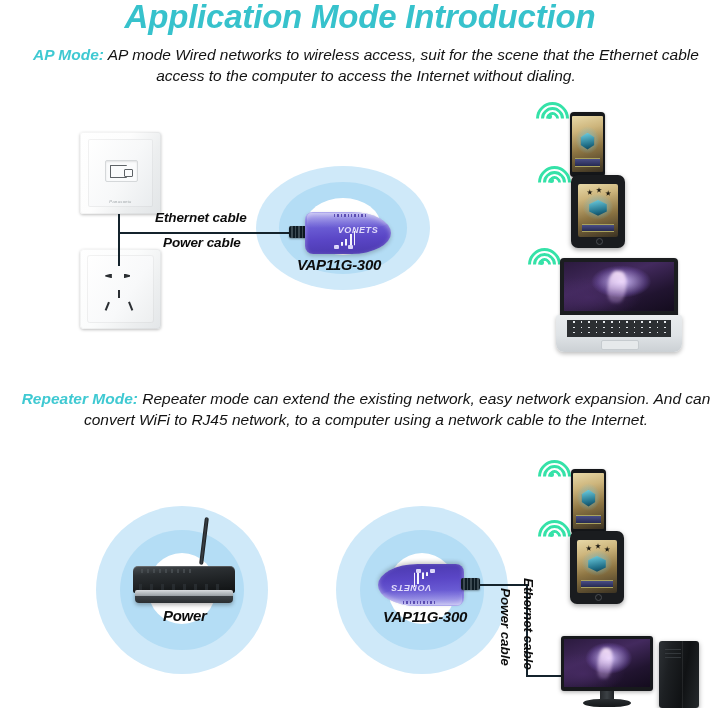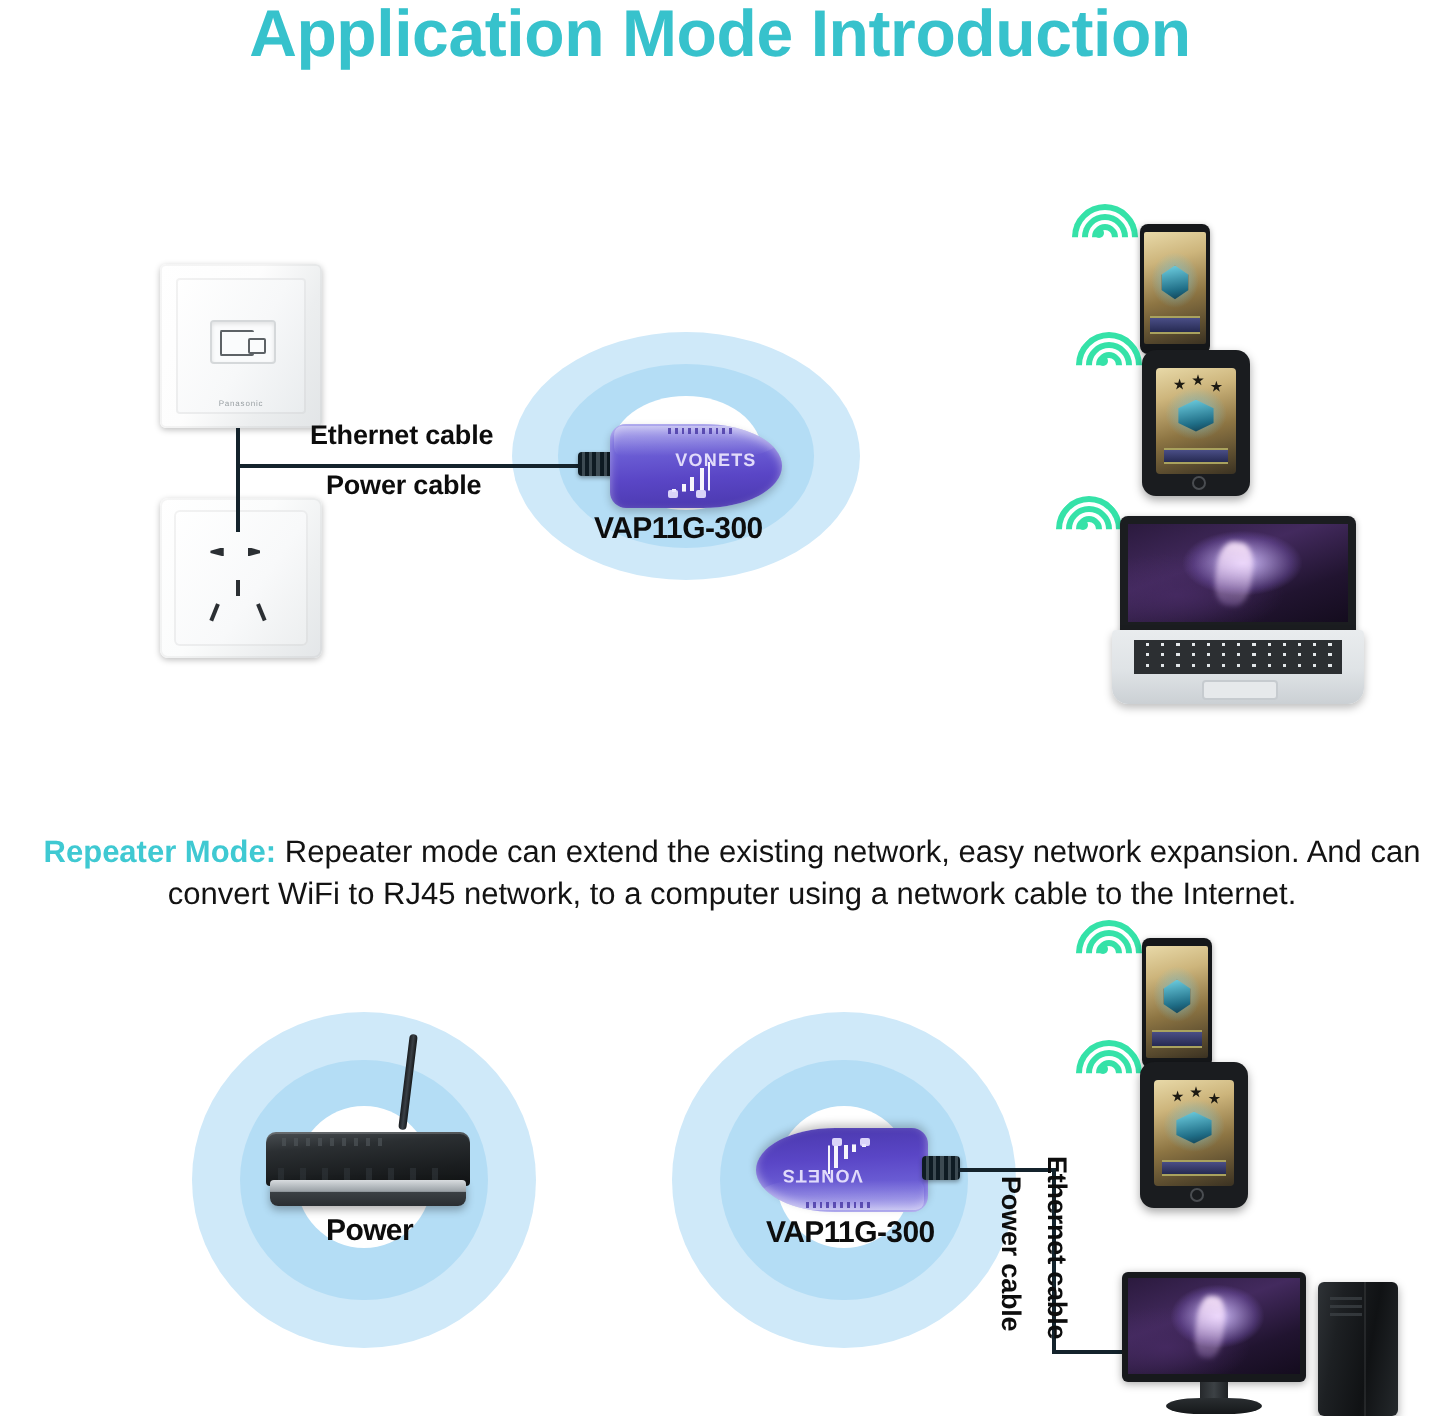--- a/index.html
+++ b/index.html
@@ -2,21 +2,21 @@
 <html><head>
 <meta charset="utf-8">
 <style>
   html,body{margin:0;padding:0;}
   body{
     width:720px;height:708px;position:relative;overflow:hidden;
     background:#ffffff;
     font-family:"Liberation Sans","DejaVu Sans",sans-serif;
     -webkit-font-smoothing:antialiased;
   }
-  .stage{position:absolute;left:0;top:0;width:720px;height:708px;}
+  .stage{position:absolute;left:0;top:0;width:720px;height:708px;font-style:italic;}
 
   
   .title{
     position:absolute;left:0;top:-2px;width:720px;text-align:center;
     font-size:33px;font-weight:bold;letter-spacing:-0.2px;
     color:#37c2cc;
   }
   .mode-para{
     position:absolute;left:16px;width:700px;
     font-size:15.5px;line-height:21px;color:#111;text-align:center;
@@ -306,20 +306,24 @@
     position:absolute;left:58%;top:0;width:1px;height:100%;background:rgba(255,255,255,.08);
   }
 </style>
 </head>
 <body>
 
 <div class="stage">
 
   <div class="title">Application Mode Introduction</div>
 
+  <div class="mode-para" style="top:44px;">
+    <span class="mode-label">AP Mode:</span>
+    <span class="mode-body">AP mode Wired networks to wireless access, suit for the scene that the Ethernet cable access to the computer to access the Internet without dialing.</span>
+  </div>
 
   <div class="halo" style="left:256px;top:166px;width:174px;height:124px;">
     <div class="ring-outer"></div>
     <div class="ring-mid" style="left:13%;top:13%;width:74%;height:74%;"></div>
     <div class="ring-in" style="left:28%;top:26%;width:44%;height:46%;"></div>
   </div>
 
   <div class="faceplate" style="left:80px;top:132px;width:81px;height:82px;">
     <div class="bezel">
       <div class="rj45">
@@ -404,21 +408,21 @@
       <div class="screen">
         <div class="scene-art"></div>
       </div>
     </div>
     <div class="deck">
       <div class="keys"></div>
       <div class="trackpad"></div>
     </div>
   </div>
 
-  <div class="mode-para" style="top:416px;">
+  <div class="mode-para" style="top:388px;">
     <span class="mode-label">Repeater Mode:</span>
     <span class="mode-body">Repeater mode can extend the existing network, easy network expansion. And can convert WiFi to RJ45 network, to a computer using a network cable to the Internet.</span>
   </div>
 
   <div class="halo" style="left:96px;top:506px;width:172px;height:168px;">
     <div class="ring-outer"></div>
     <div class="ring-mid" style="left:14%;top:14%;width:72%;height:72%;"></div>
     <div class="ring-in" style="left:30%;top:28%;width:40%;height:42%;"></div>
   </div>
 

